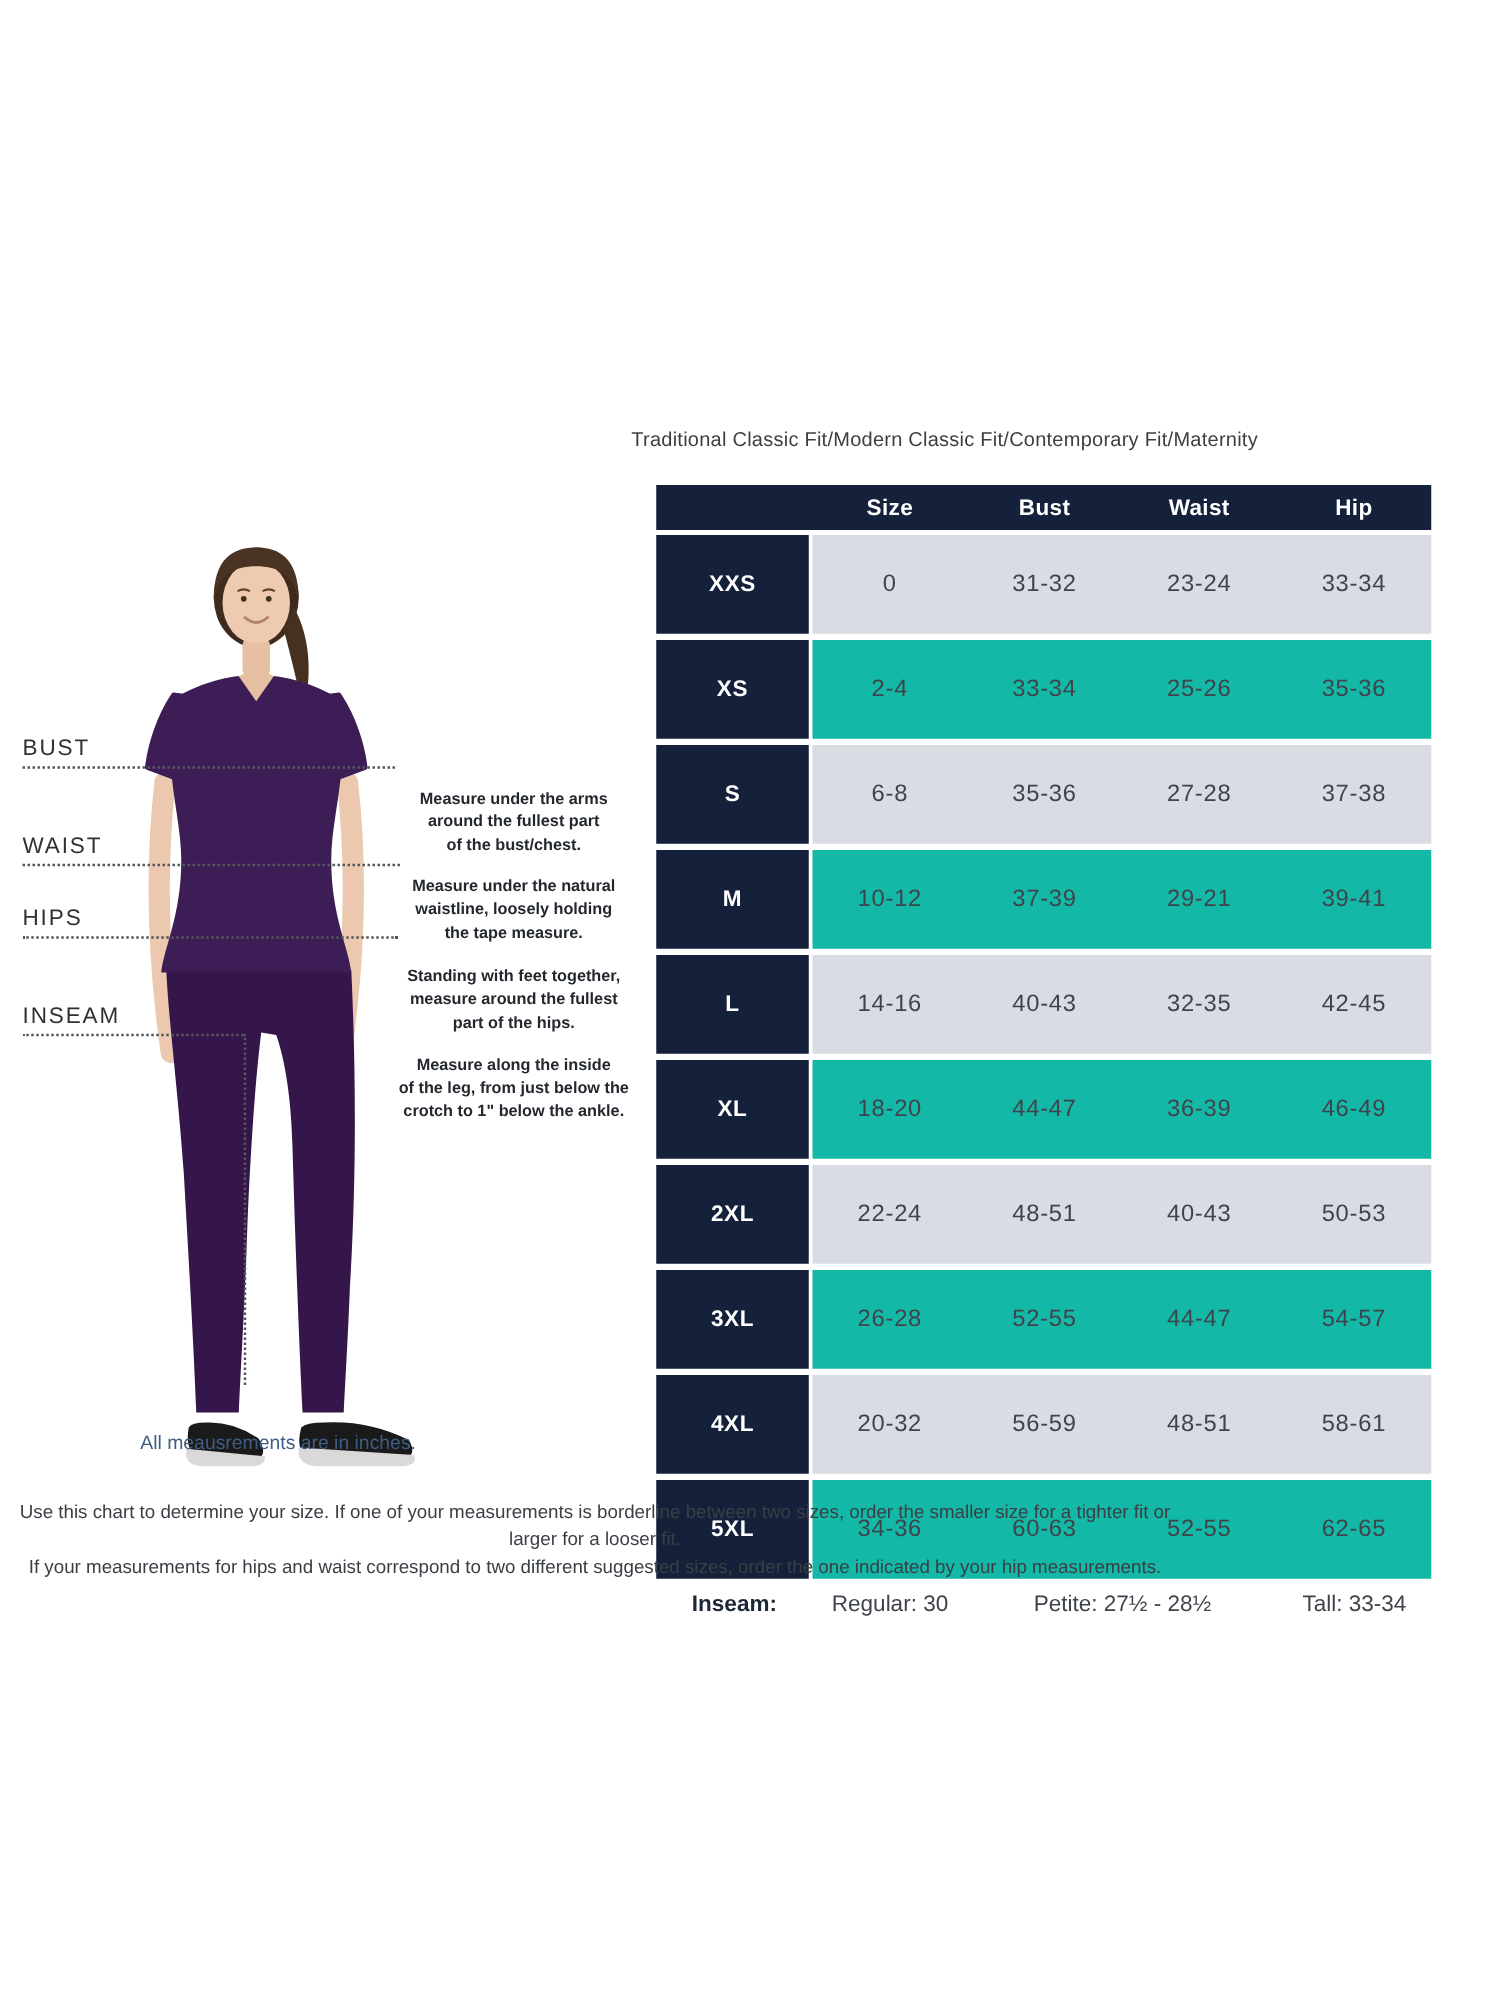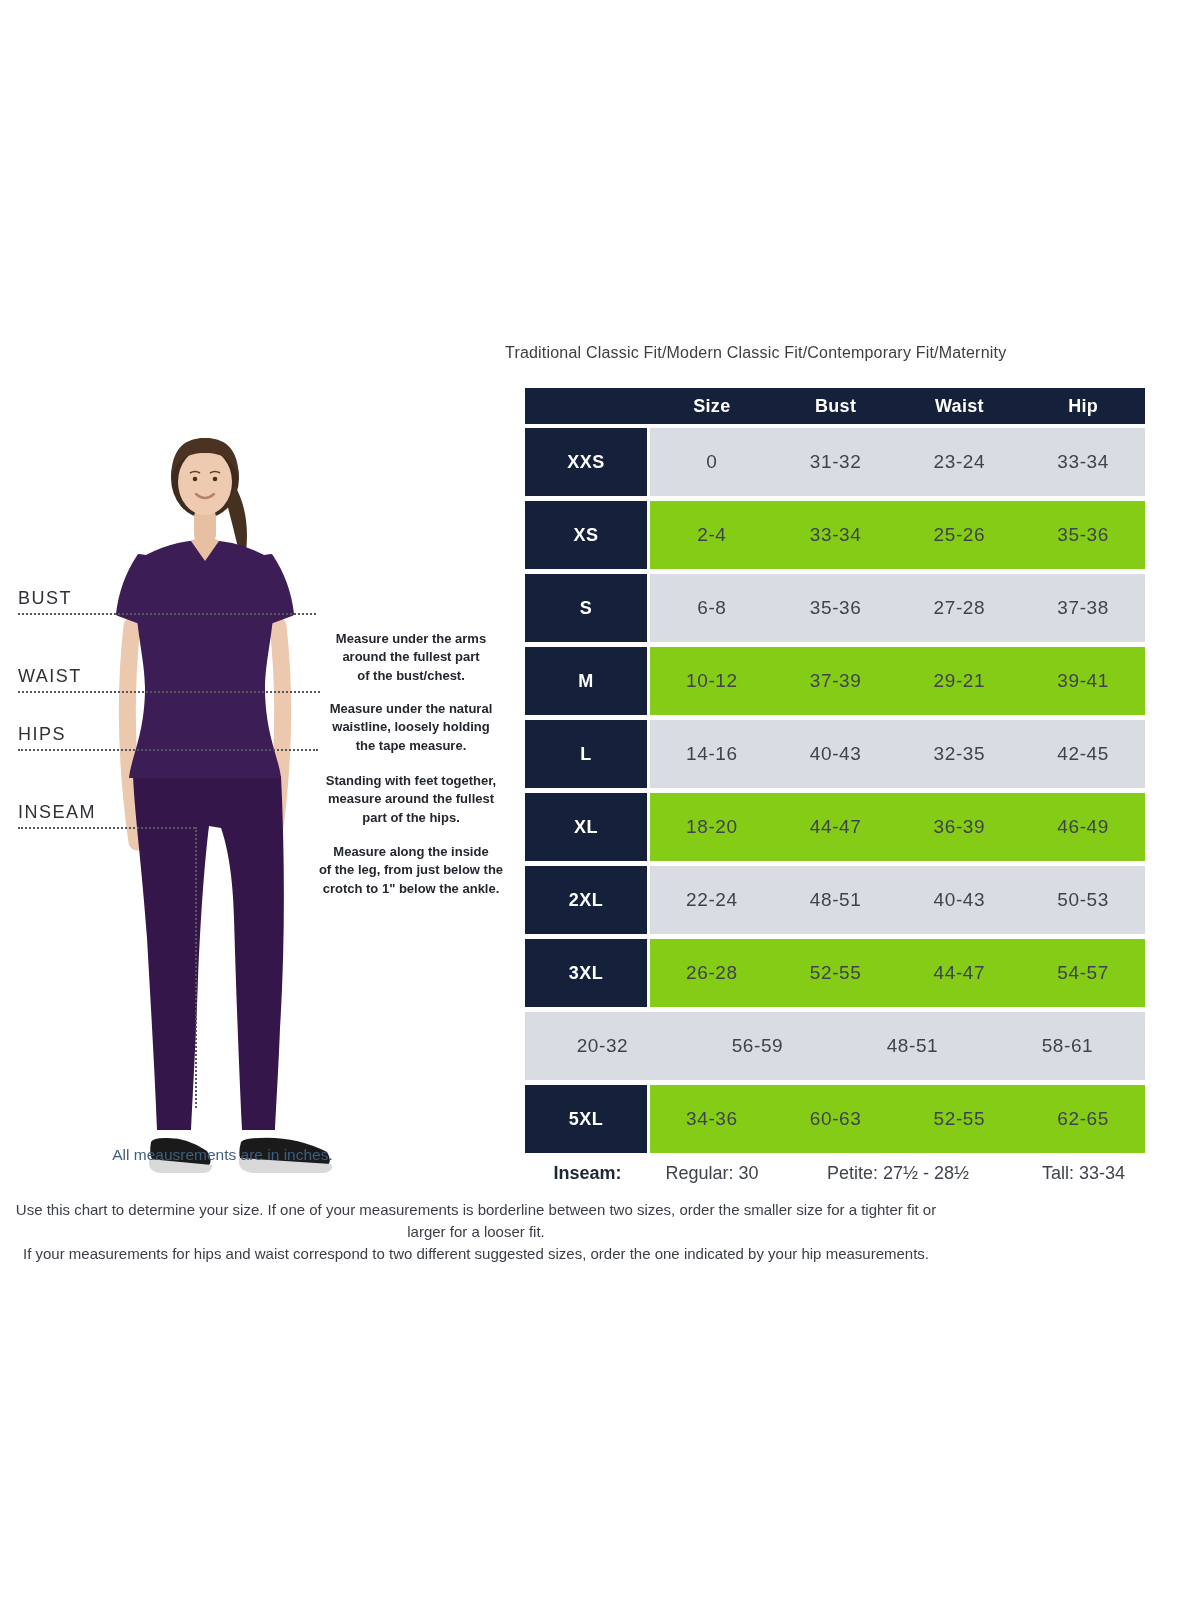--- a/index.html
+++ b/index.html
@@ -8,24 +8,24 @@
 
   
   .chart-title{position:absolute;left:505px;top:344px;width:655px;
 　  font-size:21px;color:#3b3e43;letter-spacing:.2px;}
 
   
   .size-table{position:absolute;left:525px;top:388px;width:620px;}
   .thead{display:flex;height:36px;background:var(--navy,#15213a);margin-bottom:4px;align-items:center;}
   .thead .hc{flex:1;text-align:center;color:#ffffff;font-weight:bold;font-size:18px;letter-spacing:.3px;}
   .thead .size-col{flex:0 0 125px;}
-  .chart-row{display:flex;height:68px;margin-bottom:5px;border-radius:10px;}
+  .chart-row{display:flex;height:79px;margin-bottom:5px;border-radius:10px;}
   .size-cell{flex:0 0 122px;margin-right:3px;background:var(--navy,#15213a);color:#fff;
     font-weight:bold;font-size:18px;display:flex;align-items:center;justify-content:center;letter-spacing:.5px;}
-  .data-cells{flex:1;display:flex;align-items:center;background:#84cc16;}
+  .data-cells{flex:1;display:flex;align-items:center;background:#14b8a6;}
   .chart-row:nth-child(odd) .data-cells{background:var(--row-alt,#d9dce2);}
   .data-cells .cell{flex:1;text-align:center;font-size:19px;color:#3f444c;letter-spacing:.6px;}
   .inseam-row{display:flex;margin-top:5px;height:30px;align-items:center;font-size:18px;color:#3f444c;}
   .inseam-row .c1{flex:0 0 125px;text-align:center;font-weight:bold;color:#1e2736;}
   .inseam-row .c2{flex:0 0 124px;text-align:center;}
   .inseam-row .c3{flex:0 0 248px;text-align:center;}
   .inseam-row .c4{flex:1;text-align:center;}
 
   
   .mlabel{position:absolute;left:18px;font-size:18px;letter-spacing:1.5px;color:#2e3136;}
@@ -197,20 +197,21 @@
     <div class="size-cell" data-cell="">3XL</div>
     <div class="data-cells">
       <div class="cell" data-cell="">26-28</div>
       <div class="cell" data-cell="">52-55</div>
       <div class="cell" data-cell="">44-47</div>
       <div class="cell" data-cell="">54-57</div>
     </div>
   </div>
 
   <div class="chart-row">
+    <div class="size-cell" data-cell="">4XL</div>
     <div class="data-cells">
       <div class="cell" data-cell="">20-32</div>
       <div class="cell" data-cell="">56-59</div>
       <div class="cell" data-cell="">48-51</div>
       <div class="cell" data-cell="">58-61</div>
     </div>
   </div>
 
   <div class="chart-row">
     <div class="size-cell" data-cell="">5XL</div>

